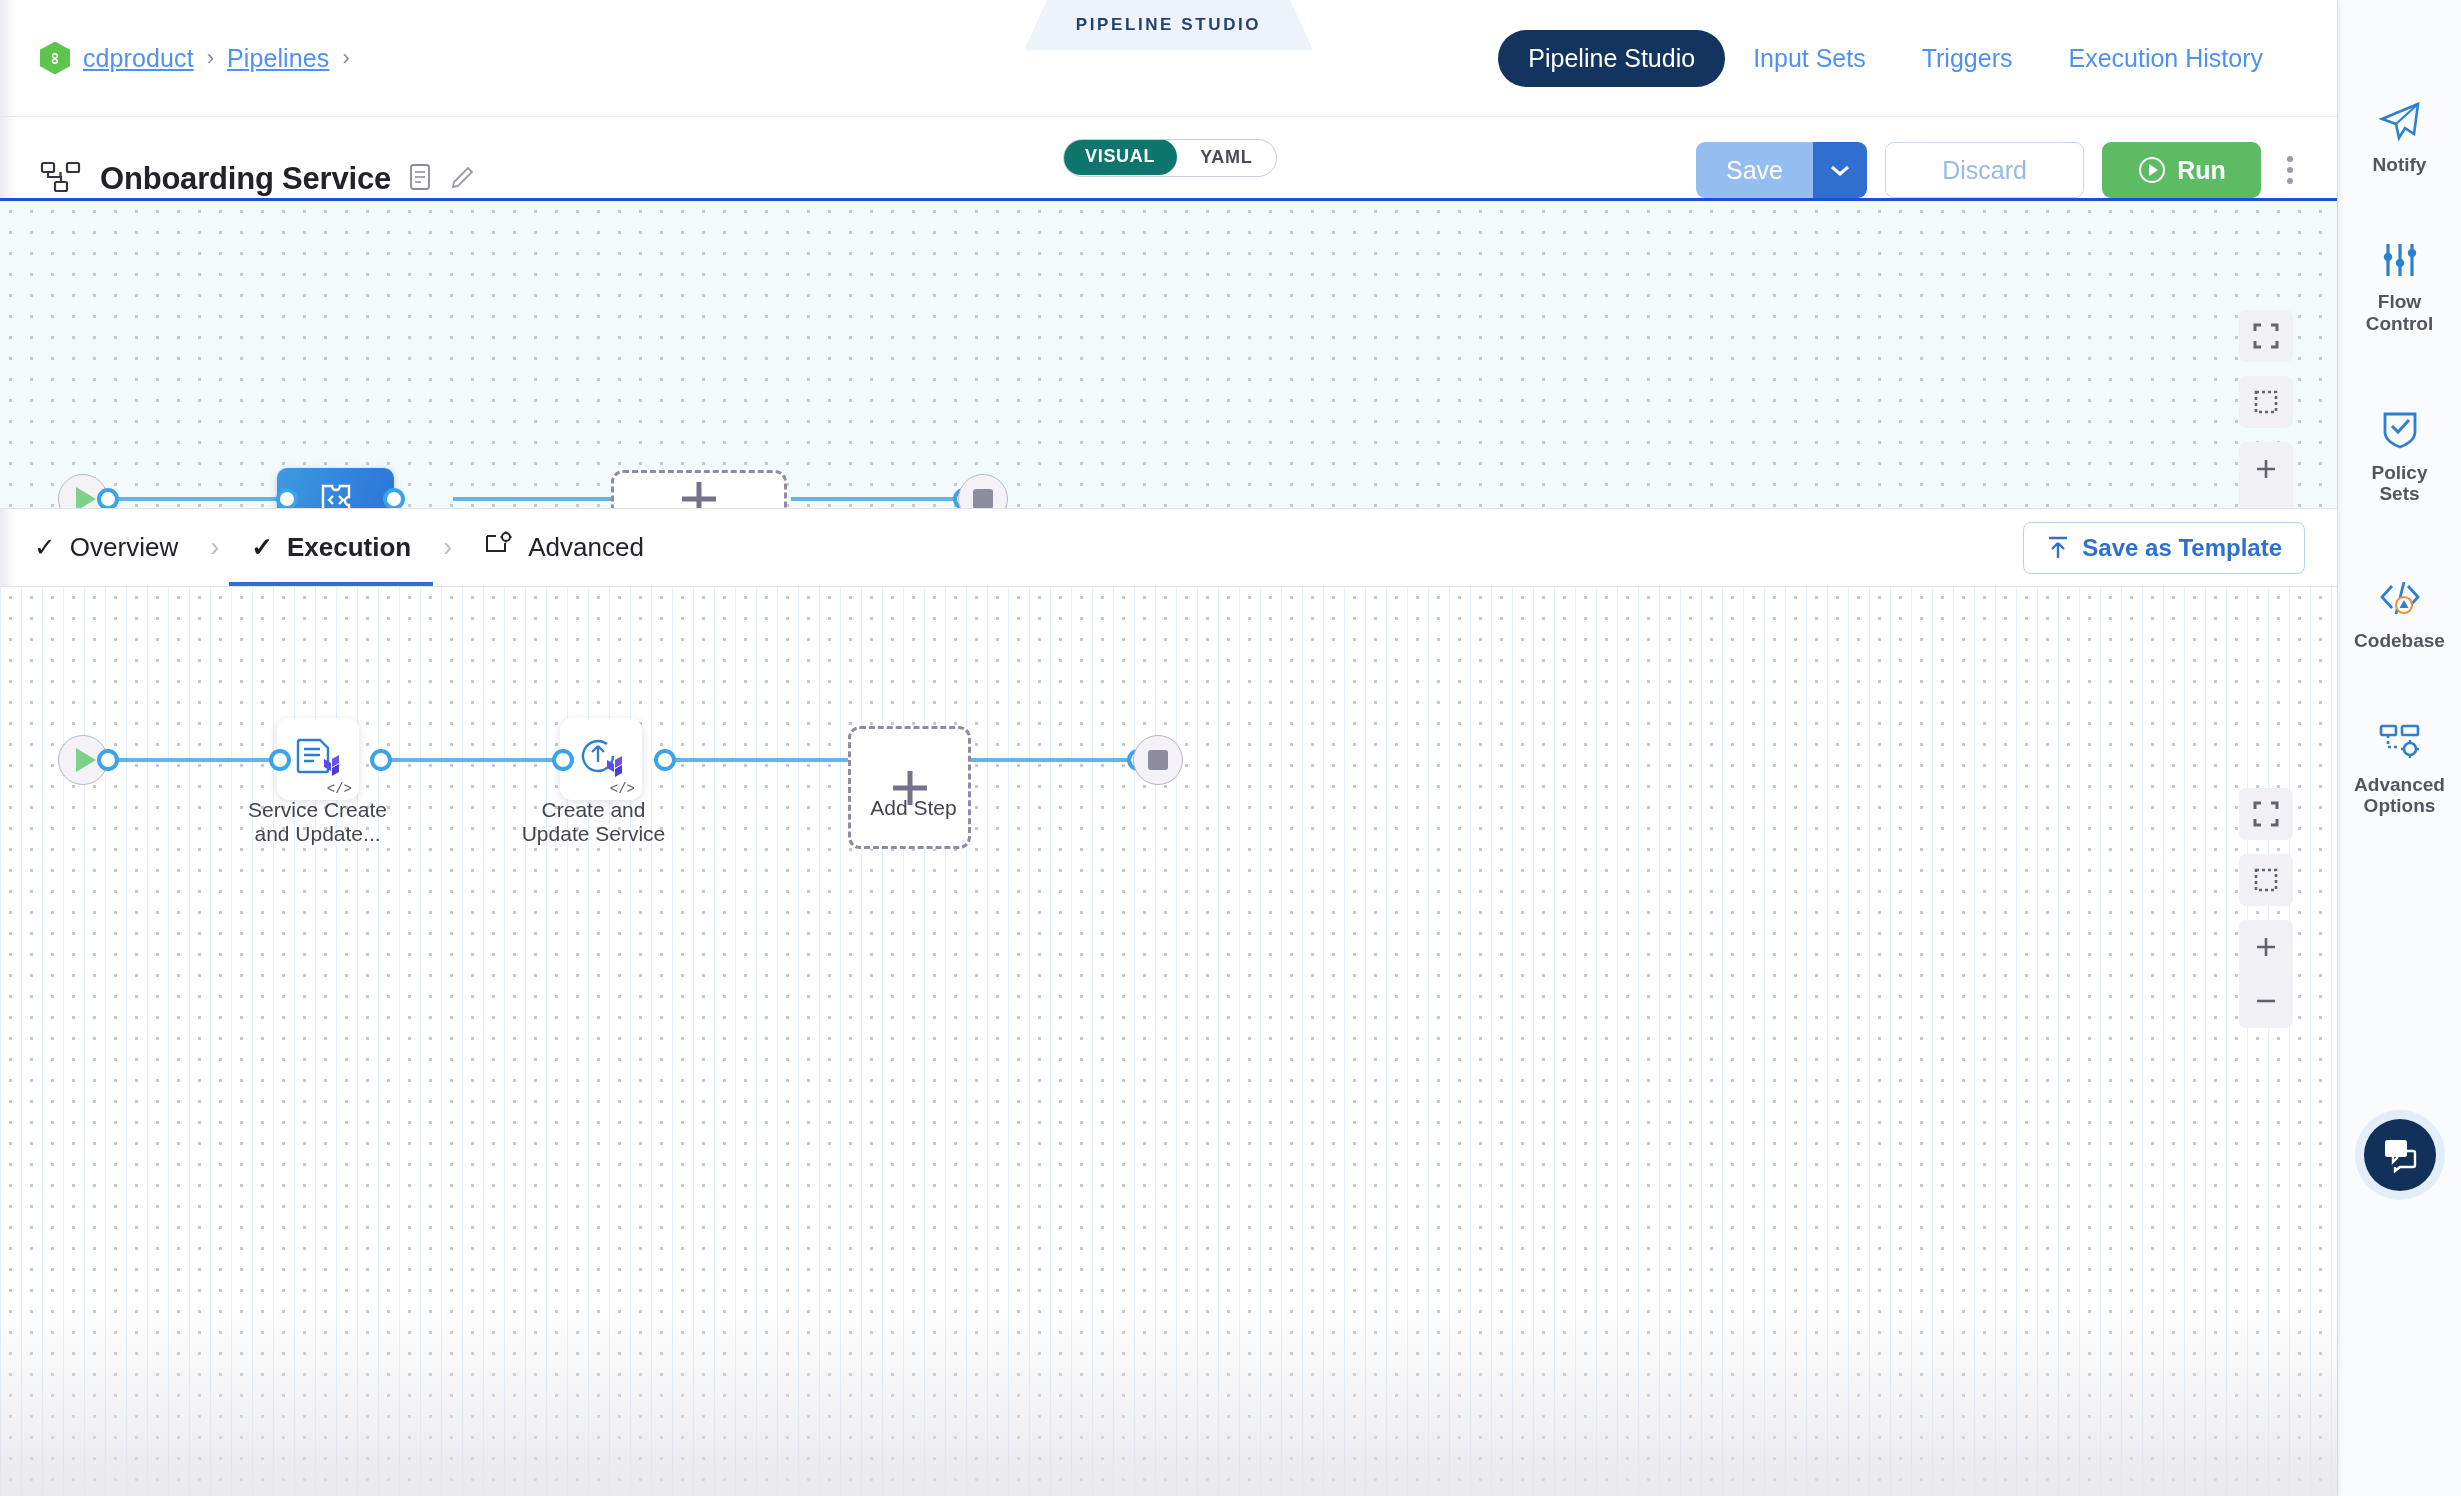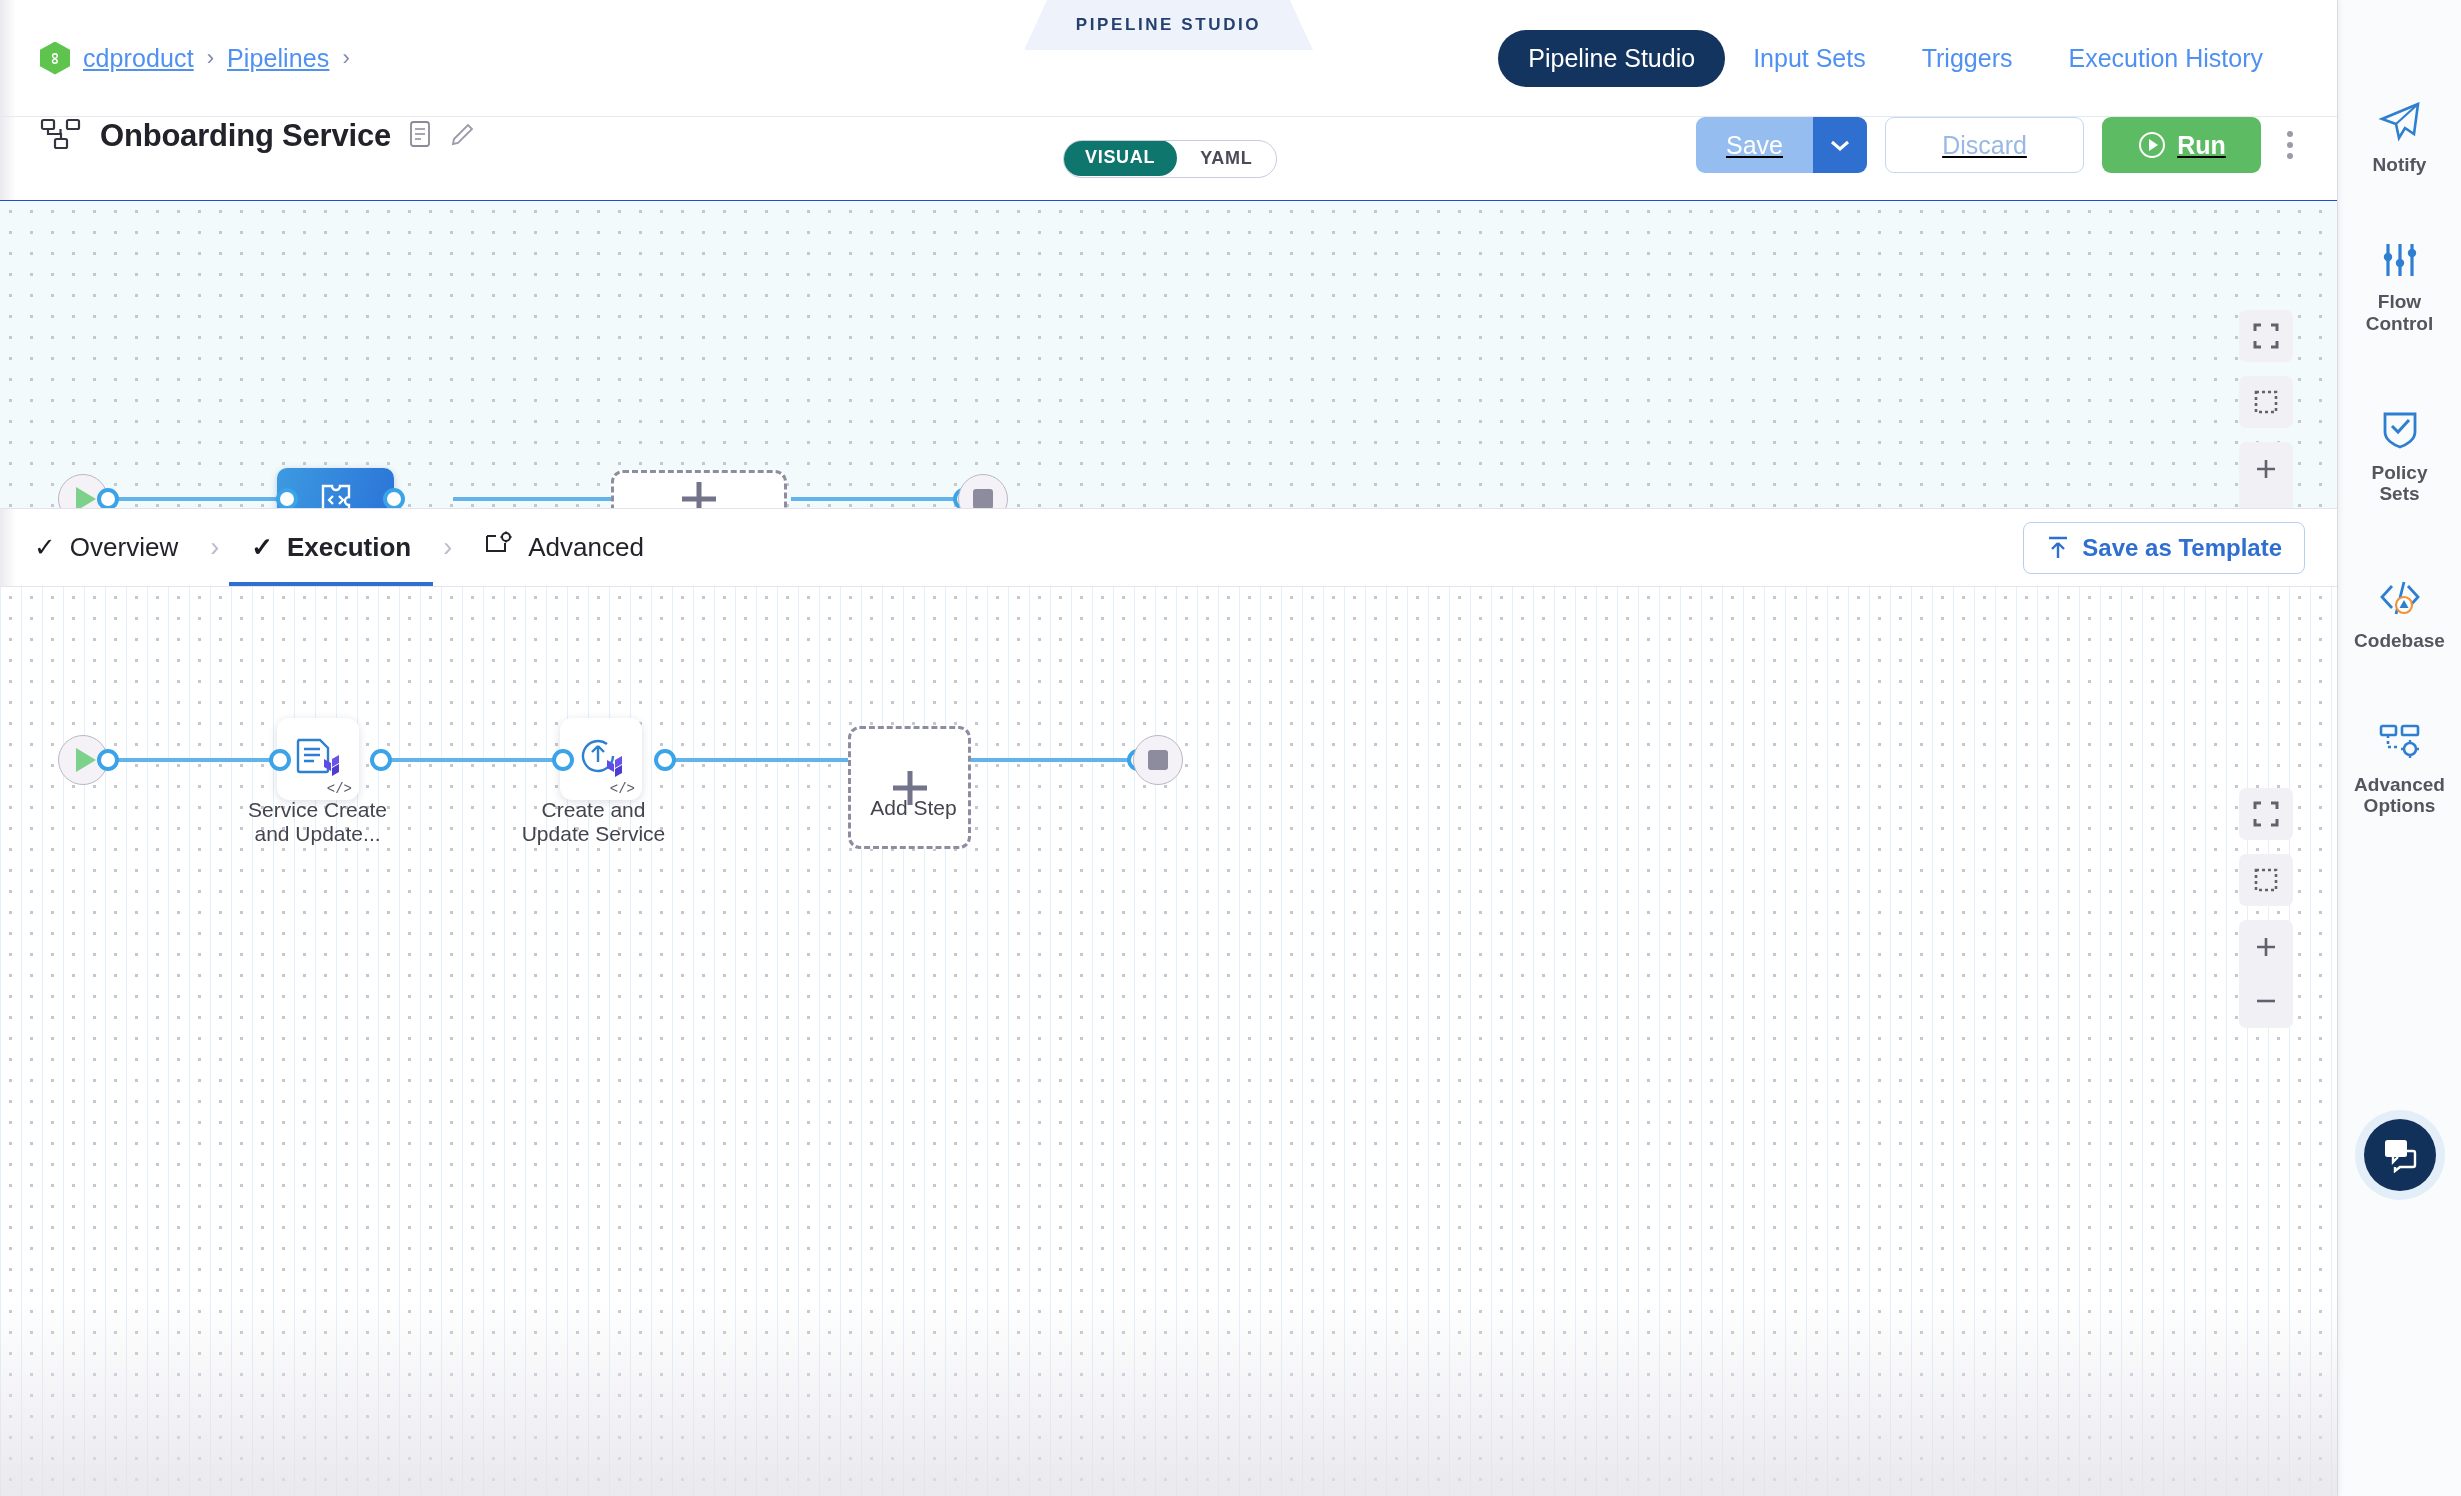--- a/index.html
+++ b/index.html
@@ -33,37 +33,37 @@
   .studio-tab span { font-size: 17px; font-weight: 700; letter-spacing: 2.6px; color: #24406e; }
 
   .topnav { margin-left: auto; display: flex; align-items: center; gap: 0; padding-right: 46px; }
   .topnav a { font-size: 25px; color: #4f91f2; text-decoration: none; padding: 0 28px;
               white-space: nowrap; font-weight: 500; }
   .topnav a.active { background: #13345e; color:#fff; border-radius: 30px; padding: 14px 30px;
                      font-weight: 500; }
 
   
   .titlebar { position: relative; height: 84px; flex: 0 0 84px; background: #fff;
-              border-bottom: 1px solid #1d4ed8; display: flex; align-items: flex-start; }
+              border-bottom: 3px solid #1d4ed8; display: flex; align-items: flex-end; }
   .titlebar:before{content:"";position:absolute;left:0;top:0;bottom:0;width:16px;
             background:linear-gradient(90deg,#e9e9ee,#fff);}
   .title-left { display:flex; align-items:center; gap: 18px; padding-left: 40px; }
   .title-text { font-size: 31px; font-weight: 700; color: #22222a; letter-spacing: -0.2px; }
   .tiny-icon { cursor: pointer; }
 
   .vy-toggle { position:absolute; left: 1063px; top: 50%; transform: translateY(-50%);
                display: flex; border: 1.5px solid #c9ccdd; border-radius: 22px; height: 38px;
                overflow: hidden; background:#fff; }
   .vy-toggle div { display:flex; align-items:center; justify-content:center; height: 100%;
                    font-size: 18px; font-weight: 700; letter-spacing: 0.7px; }
   .vy-on { background: #0f766e; color:#fff; padding: 0 22px; border-radius: 22px;
            margin:-1px; }
   .vy-off { color:#4b4b57; padding: 0 24px; }
 
-  .title-actions { margin-left:auto; display:flex; align-items:center; gap: 18px; padding-right: 36px; text-decoration: underline; }
+  .title-actions { margin-left:auto; display:flex; align-items:center; gap: 18px; padding-right: 36px; }
   .btn { height: 56px; border-radius: 9px; font-size: 25px; display:flex; align-items:center;
          justify-content:center; cursor:pointer; border:none; font-weight:500; }
   .btn-save { background: #96bdf0; color:#fff; width: 117px; border-radius: 9px 0 0 9px; }
   .btn-save-caret { background: #2f6fd0; color:#fff; width: 54px; border-radius: 0 9px 9px 0; }
   .btn-discard { background:#fff; color:#9ab8e6; border:1.5px solid #c3d8f4; width: 199px; }
   .btn-run { background:#5cbb63; color:#fff; width: 159px; gap: 10px; font-weight:700; }
   .kebab { display:flex; flex-direction:column; gap:5px; padding: 0 8px; cursor:pointer; }
   .kebab i { width:6px; height:6px; border-radius:50%; background:#9a9aa8; display:block; }
 
   

